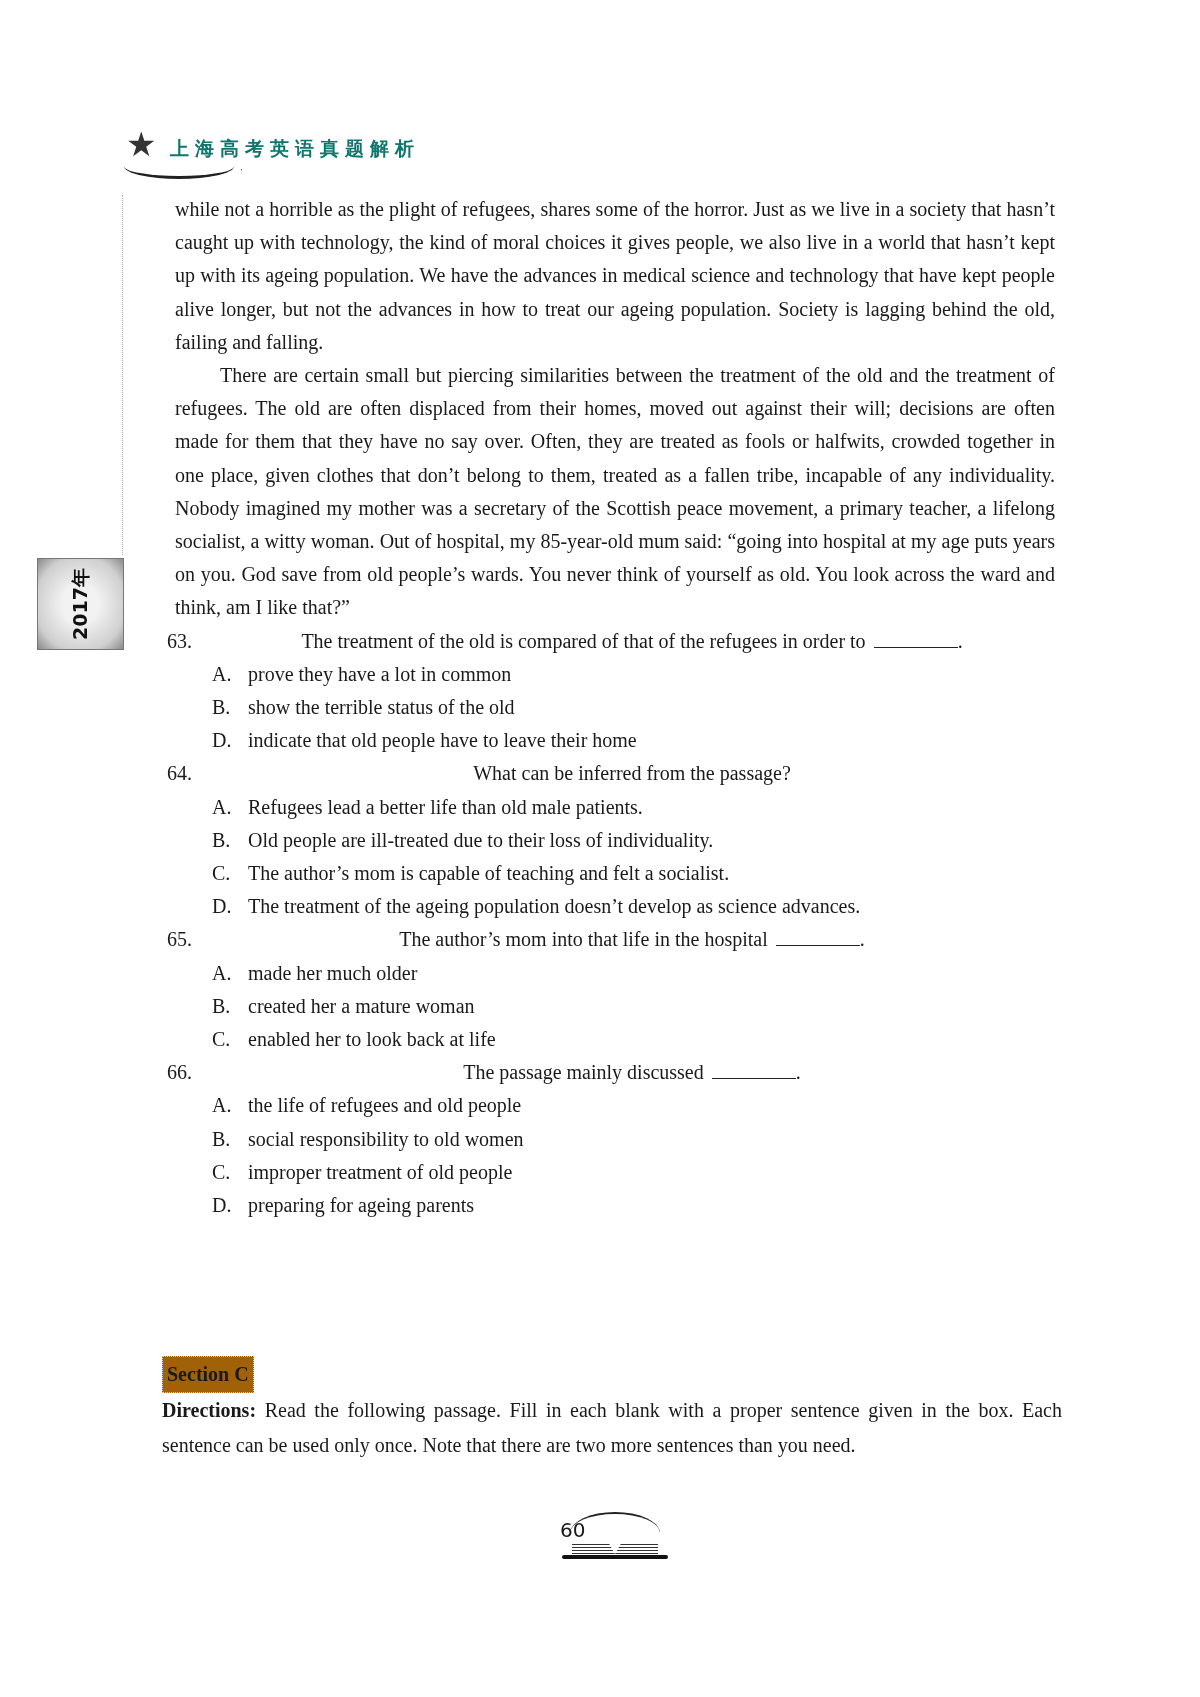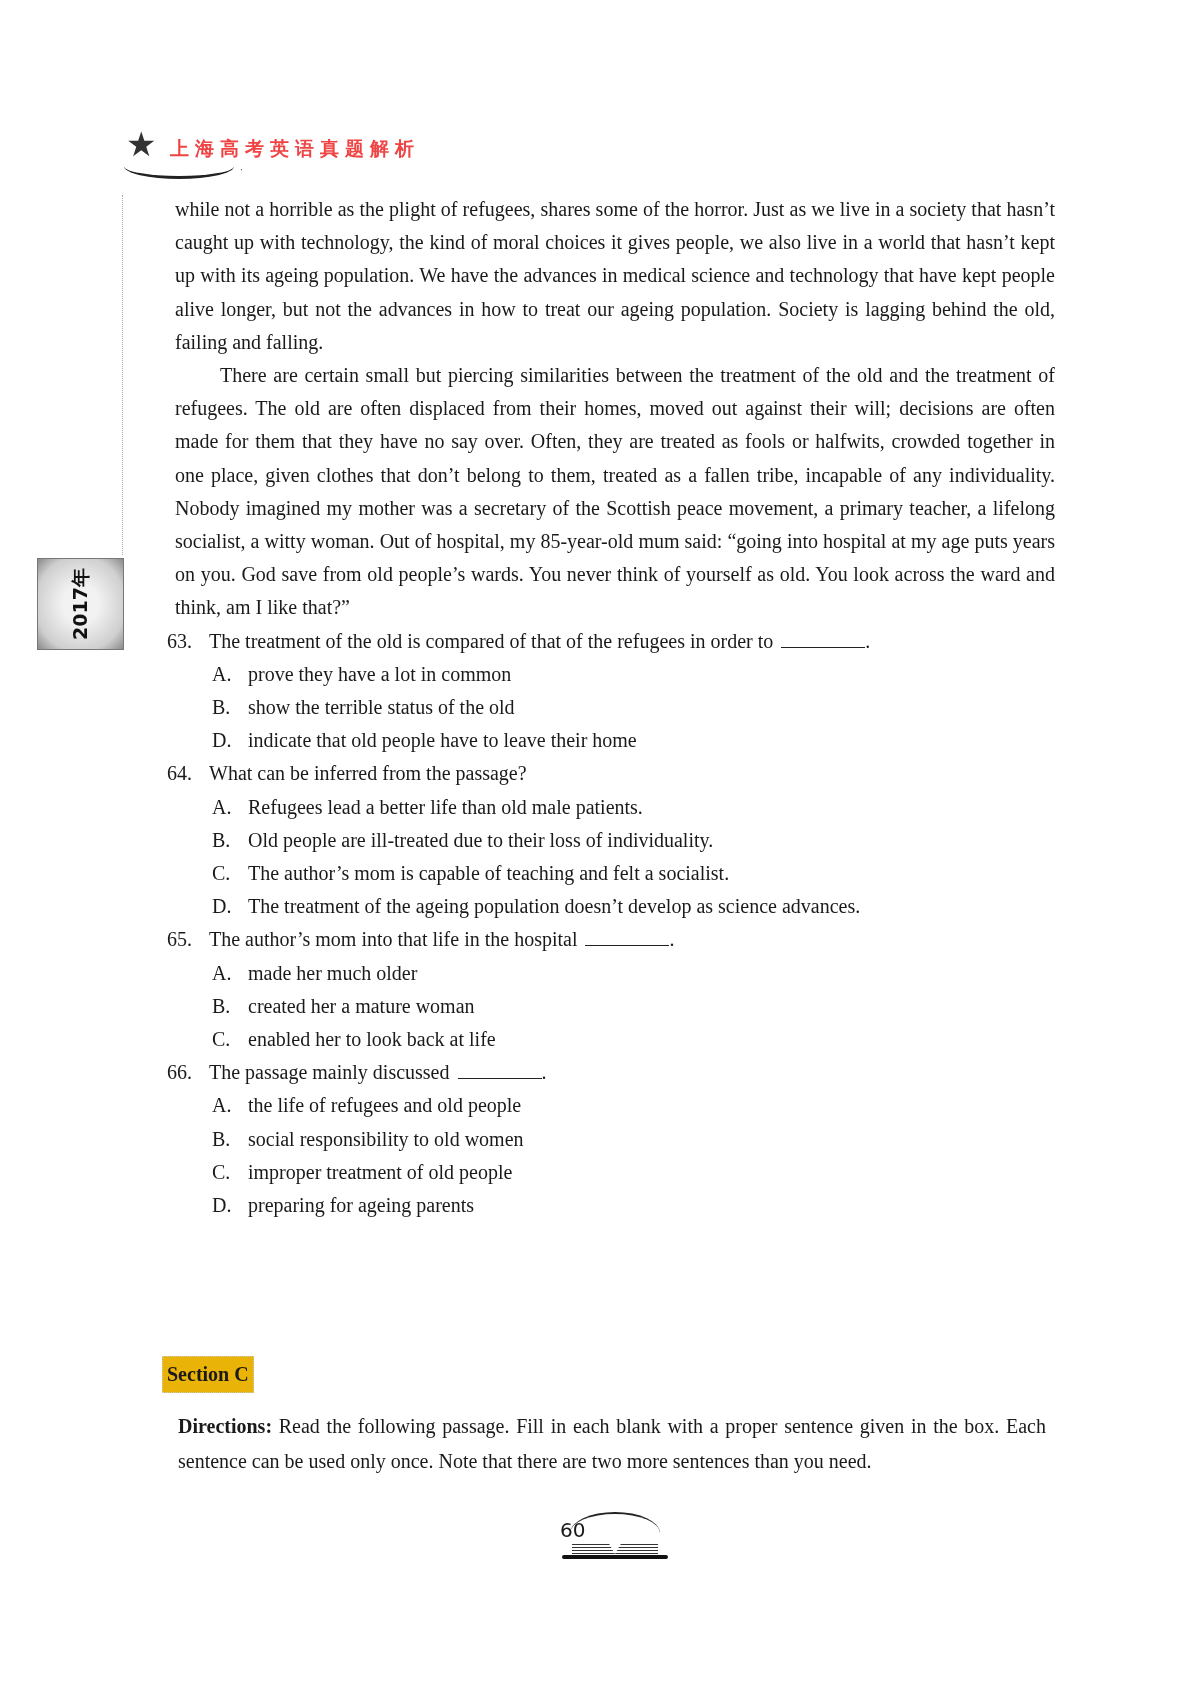--- a/index.html
+++ b/index.html
@@ -14,21 +14,21 @@
   .header .star {
     position: absolute; left: 8px; top: 0px; font-size: 34px; line-height: 34px; color: #333;
   }
   .header .swoosh {
     position: absolute; left: 6px; top: 34px; width: 110px; height: 14px;
     border-bottom: 3px solid #222; border-radius: 0 0 60px 60px / 0 0 14px 14px;
   }
   .header .dots { position: absolute; left: 112px; top: 36px; font-size: 10px; color: #333; letter-spacing: 2px; }
   .header .title {
     position: absolute; left: 52px; top: 8px; font-family: "DejaVu Sans", sans-serif;
-    font-weight: bold; font-size: 19px; letter-spacing: 6px; color: #ef4444;
+    font-weight: bold; font-size: 19px; letter-spacing: 6px; color: #0f766e;
   }
   .margin-dots {
     position: absolute; left: 122px; top: 195px; width: 0; height: 360px;
     border-left: 1px dotted #aaa;
   }
   .year-tab {
     position: absolute; left: 37px; top: 558px; width: 85px; height: 90px;
     background: radial-gradient(ellipse at center, #f2f2f2 30%, #cfcfcf 75%, #8a8a8a 100%);
     border: 1px solid #777;
   }
@@ -36,32 +36,32 @@
     position: absolute; left: 50%; top: 50%;
     transform: translate(-50%, -50%) rotate(-90deg);
     font-family: "DejaVu Sans", sans-serif; font-weight: bold; font-size: 19px; color: #111; white-space: nowrap;
   }
   .content {
     position: absolute; left: 175px; top: 193px; width: 880px;
     font-size: 20px; line-height: 33.2px;
   }
   .para { margin: 0; text-align: justify; text-align-last: left; }
   .para.indent { text-indent: 45px; }
-  .question { position: relative; padding-left: 42px; margin-left: -8px; }
+  .question { position: relative; padding-left: 42px; margin-left: -8px; text-align: center; }
   .question .num { position: absolute; left: 0; }
   .option { padding-left: 37px; position: relative; }
   .option .letter { display: inline-block; width: 36px; }
   .blank { display: inline-block; width: 84px; border-bottom: 1.5px solid #222; height: 18px; vertical-align: baseline; margin-left: 8px; }
   .section-c {
     position: absolute; left: 162px; top: 1356px; width: 900px; font-size: 20px; line-height: 35px;
   }
   .section-title {
-    display: inline-block; font-weight: bold; background: #eab308; padding: 0 4px; border: 1px dotted #ccc;
+    display: inline-block; font-weight: bold; background: #a16207; padding: 0 4px; border: 1px dotted #ccc;
   }
-  .directions { text-align: justify; text-align-last: left; margin: 16px; }
+  .directions { text-align: justify; text-align-last: left; margin: 0; }
   .directions b { font-weight: bold; }
   .page-num {
     position: absolute; left: 560px; top: 1510px; width: 110px; height: 60px;
   }
   .page-num .arc {
     position: absolute; left: 10px; top: 2px; width: 90px; height: 40px;
     border-top: 2px solid #222; border-radius: 50% 50% 0 0;
   }
   .page-num .n {
     position: absolute; left: 0; width: 110px; top: 8px; text-align: left; font-family: "DejaVu Sans", sans-serif; font-size: 20px;

